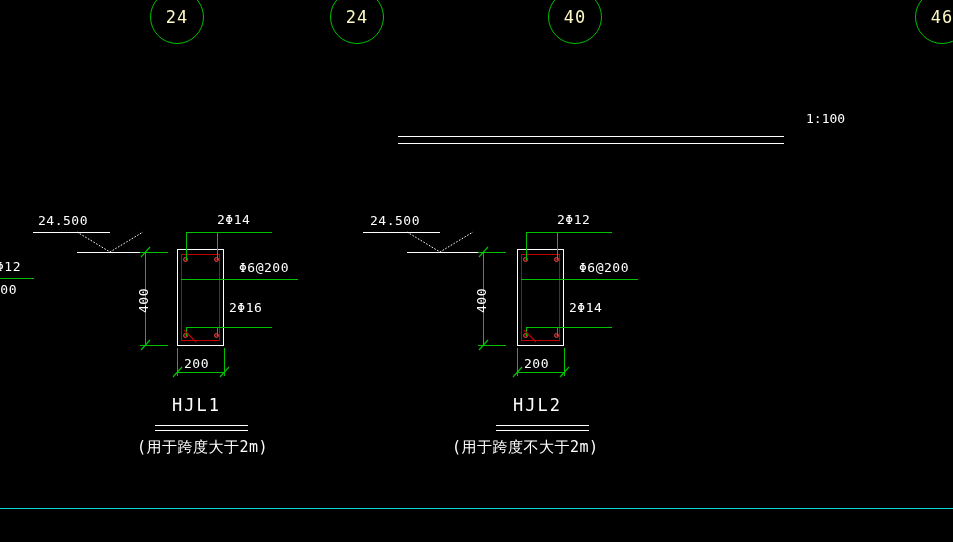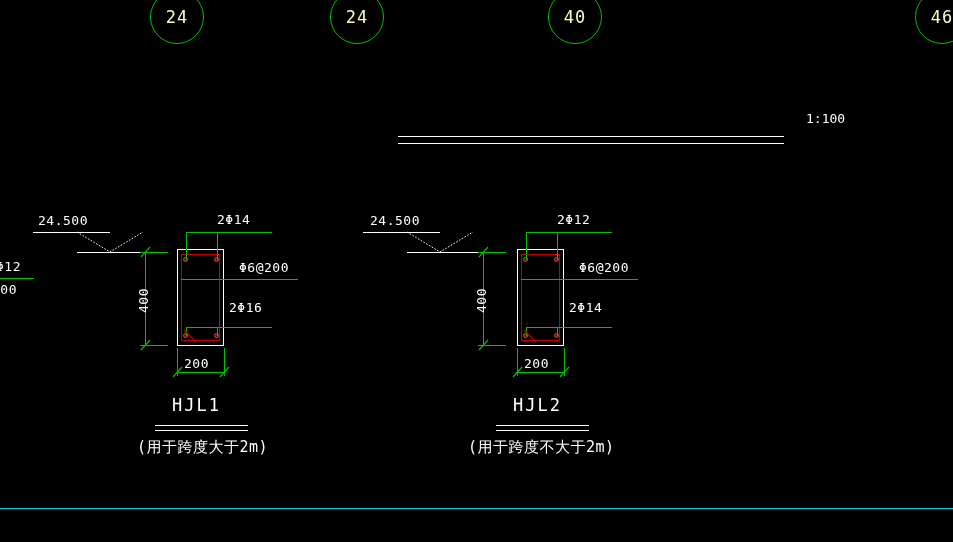--- a/index.html
+++ b/index.html
@@ -198,21 +198,21 @@
   <div class="cad-text dim-text" style="left:569px; top:301px;">2Φ14</div>
 
   <div class="line-v gr" style="left:517px; top:348px; height:28px;"></div>
   <div class="line-v gr" style="left:564px; top:348px; height:28px;"></div>
   <div class="line-h gr" style="left:517px; top:372px; width:47px;"></div>
   <div class="cad-text dim-text" style="left:524px; top:357px;">200</div>
 
   <div class="cad-text tag-text" style="left:513px; top:397px;">HJL2</div>
   <div class="line-h wh" style="left:496px; top:425px; width:93px;"></div>
   <div class="line-h wh" style="left:496px; top:430px; width:93px;"></div>
-  <div class="cad-text note-text" style="left:468px; top:440px;text-align:center;">(用于跨度不大于2m)</div>
+  <div class="cad-text note-text" style="left:452px; top:440px;text-align:center;">(用于跨度不大于2m)</div>
 
   <div class="line-h cy" style="left:0px; top:508px; width:953px;"></div>
 
   <svg class="overlay" viewBox="0 0 953 542">
 
     <g>
       <polyline points="77,232 110,252 143,232" fill="none" stroke="#ffffff" stroke-width="1" stroke-dasharray="1.6 1.6"></polyline>
     </g>
 
     <g>

